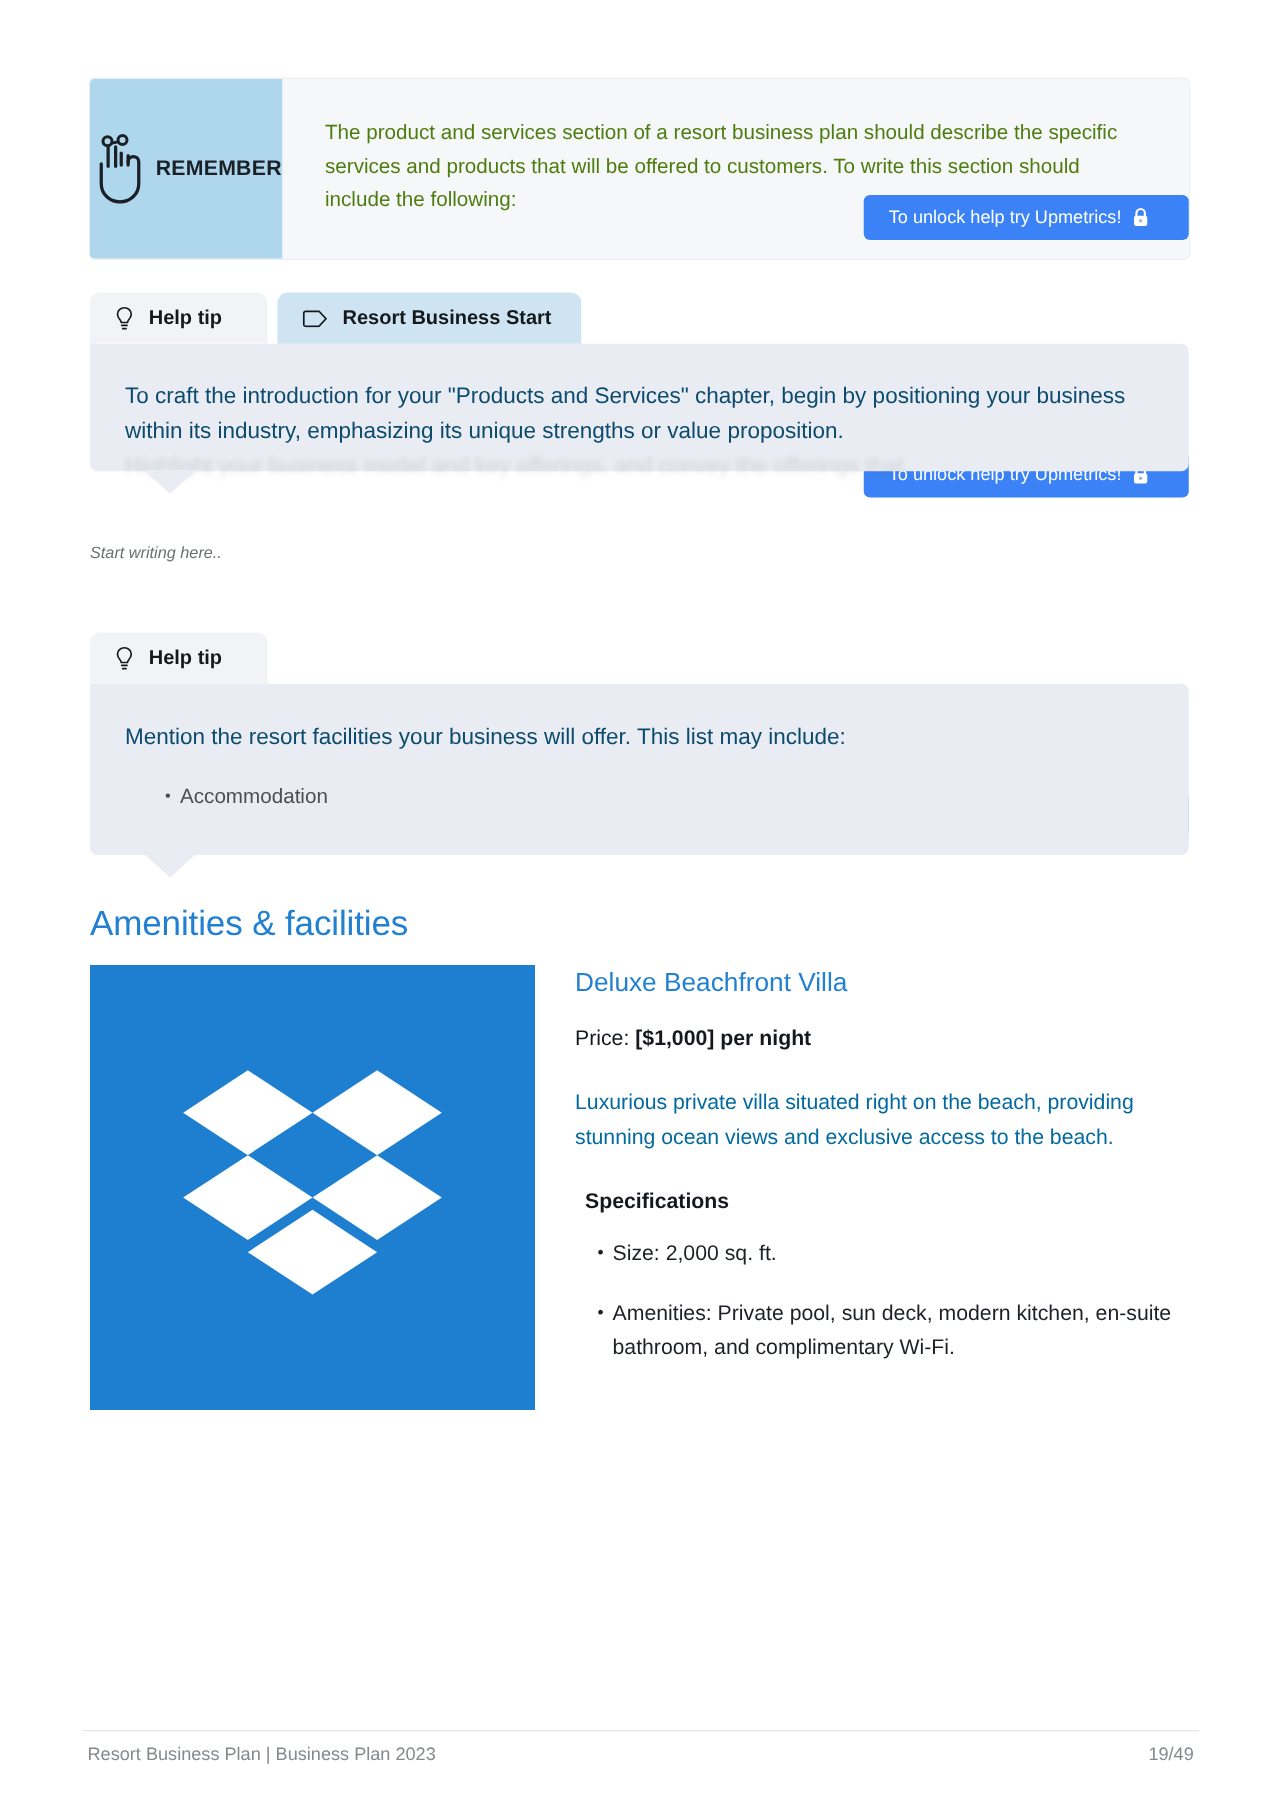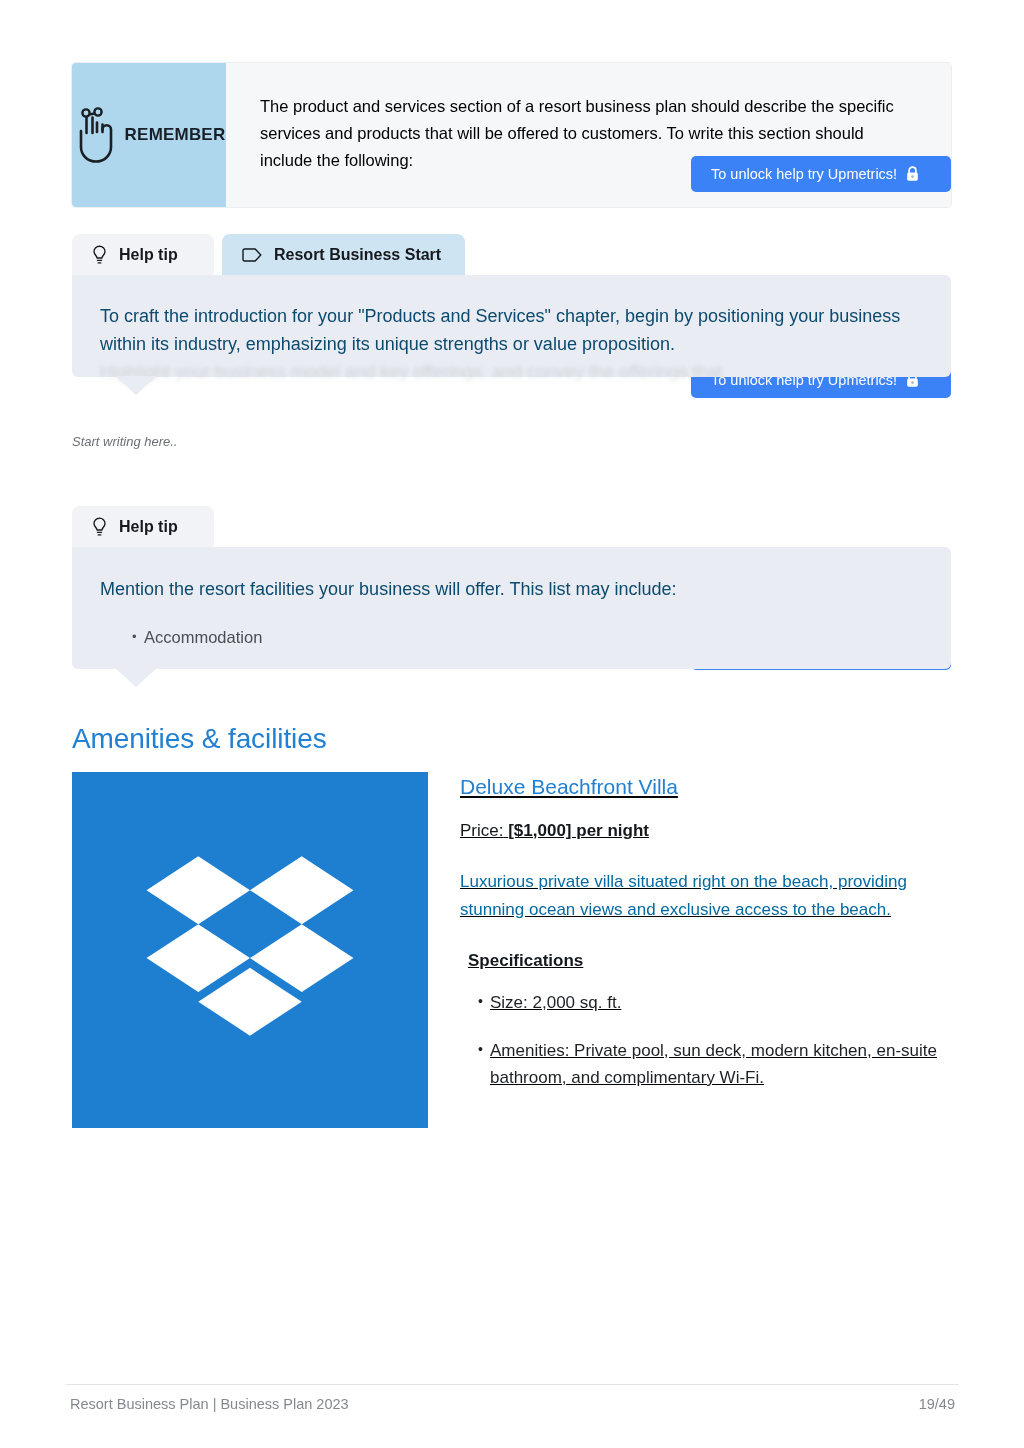--- a/index.html
+++ b/index.html
@@ -58,21 +58,21 @@
   }
   .remember-right {
     flex: 1 1 auto;
     position: relative;
     padding: 30px 34px 0 34px;
     background: #f6f7f9;
   }
   .remember-text {
     font-size: 16.5px;
     line-height: 27px;
-    color: #000000;
+    color: #4d7c0f;
     max-width: 660px;
   }
 
   
   .unlock-badge {
     position: absolute;
     display: flex;
     align-items: center;
     gap: 9px;
     background: #3b82f6;
@@ -179,21 +179,21 @@
     border-right: 21px solid transparent;
     border-top: 19px solid #e9ecf2;
   }
 
   
   .tip1 { left: 72px; top: 234px; width: 879px; }
   .tip1 .tipbody { width: 879px; height: 102px; padding: 27px 32px 0 28px; }
 
   
   .tip2 { left: 72px; top: 506px; width: 879px; }
-  .tip2 .tipbody { width: 879px; height: 122px; padding: 28px 32px 0 28px; }
+  .tip2 .tipbody { width: 879px; height: 137px; padding: 28px 32px 0 28px; }
   .tip2 .tipbody .spaced { margin-top: 20px; }
 
   
   .start-writing {
     position: absolute;
     left: 72px;
     top: 434px;
     font-size: 13px;
     font-style: italic;
     color: #6b7075;
@@ -210,21 +210,20 @@
   }
 
   
   .product {
     position: absolute;
     left: 72px;
     top: 772px;
     width: 879px;
     display: flex;
     gap: 0;
-    text-decoration: underline;
   }
   .product-image {
     width: 356px;
     height: 356px;
     flex: 0 0 356px;
     background: #1e7fd1;
     position: relative;
   }
   .dropbox-svg {
     position: absolute;

